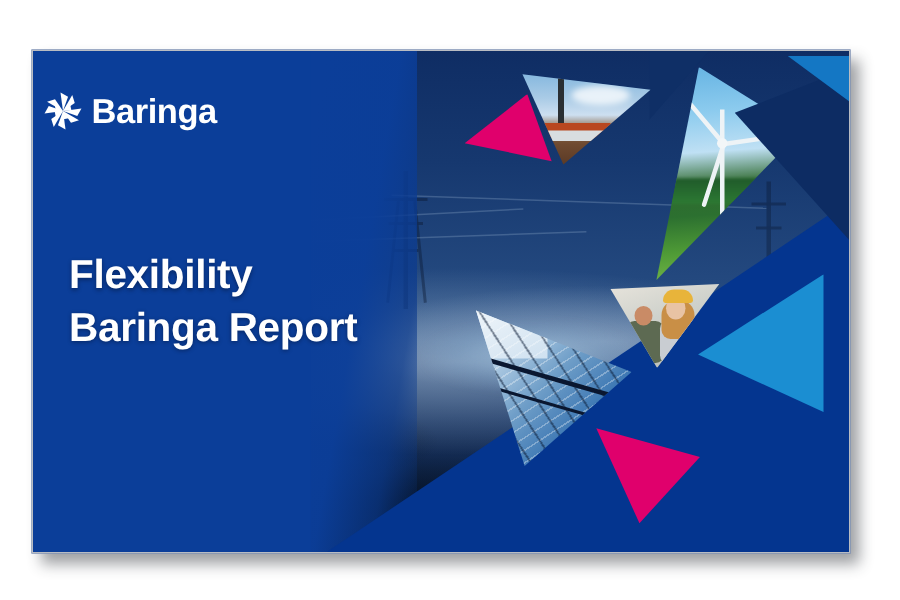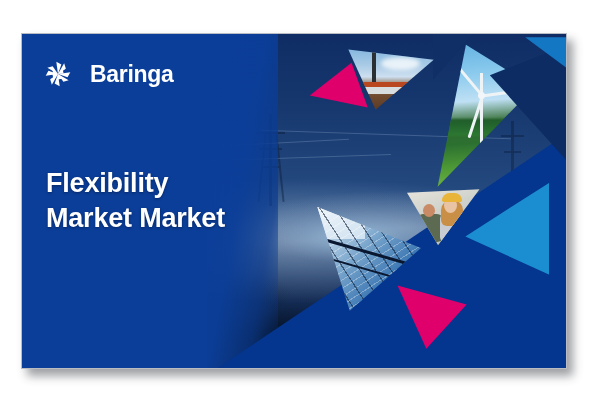--- a/index.html
+++ b/index.html
@@ -173,22 +173,22 @@
     background-image:
       repeating-linear-gradient(57deg, rgba(10,26,52,.55) 0 1.2px, rgba(10,26,52,0) 1.2px 13px),
       repeating-linear-gradient(-33deg, rgba(255,255,255,.30) 0 1px, rgba(255,255,255,0) 1px 7px);
   }
   .tri-solar .bar{position:absolute;left:-10%;top:46%;width:130%;height:2.5px;background:#0a1730;transform:rotate(16deg);}
   .tri-solar .bar2{position:absolute;left:-10%;top:62%;width:130%;height:2px;background:#0a1730;transform:rotate(16deg);}
   .tri-solar .sky{position:absolute;left:0;top:0;width:48%;height:34%;background:linear-gradient(150deg,#f2f7fb,#cfe1f0);}
 
   
   .logo{
-    position:absolute; left:22px; top:26px;
-    display:flex; align-items:center; gap:18px;
+    position:absolute; left:6px; top:26px;
+    display:flex; align-items:center; gap:5px;
   }
   .logo-mark{width:28px;height:28px;display:block;}
   .logo-word{
     color:#ffffff;
     font-size:23px;
     font-weight:bold;
     letter-spacing:-.3px;
     line-height:1;
     white-space:nowrap;
   }
@@ -306,18 +306,18 @@
             <polygon points="50,50 30,34 34,54"></polygon>
             <polygon points="50,50 66,30 70,48"></polygon>
             <polygon points="50,50 70,66 48,70"></polygon>
             <polygon points="50,50 34,70 30,50"></polygon>
           </g>
         </svg>
         <span class="logo-word">Baringa</span>
       </div>
 
       <div class="title">Flexibility
-Market Market</div>
+Baringa Report</div>
 
     </div>
   </div>
 
 </div>
 
 </body></html>

